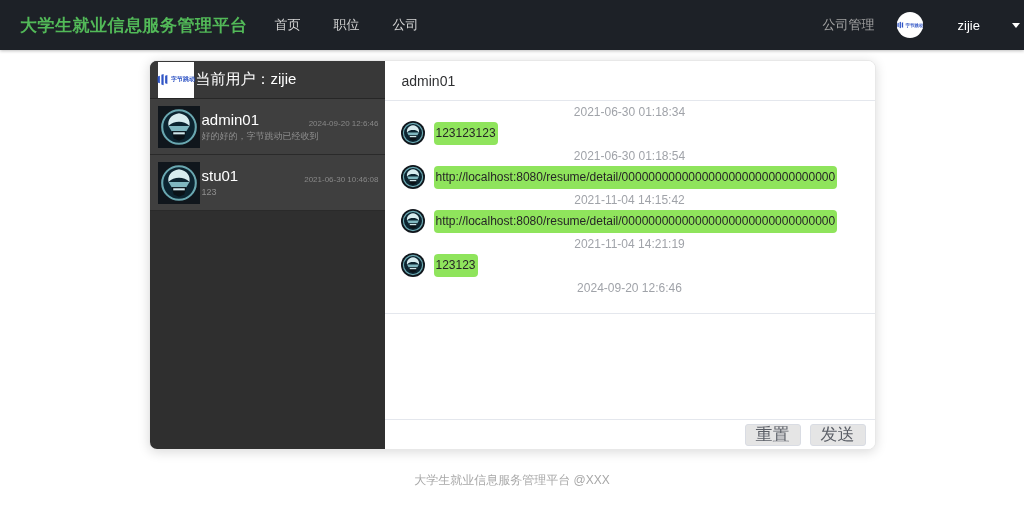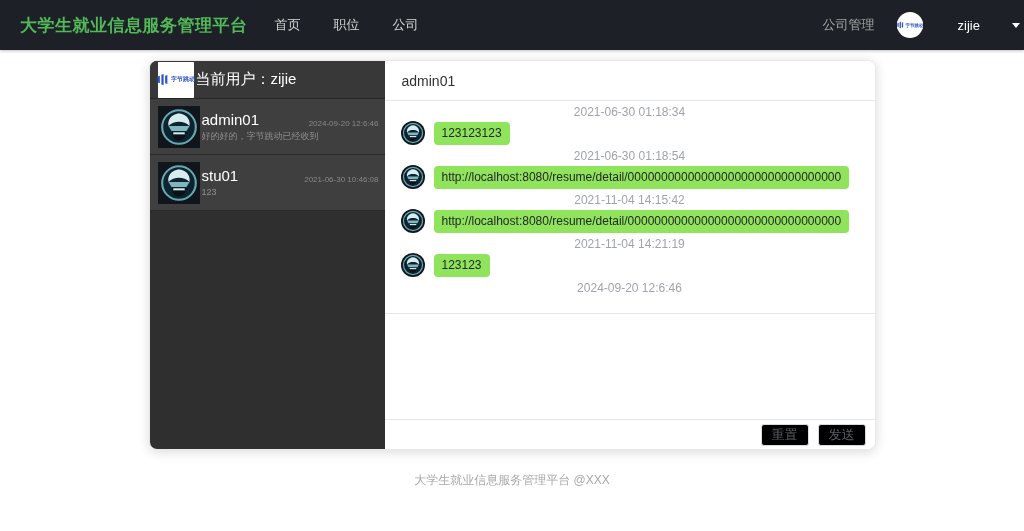--- a/index.html
+++ b/index.html
@@ -64,35 +64,35 @@
     border-bottom: 1px solid #e4e7ed; flex: none;
   }
   .chat-messages { flex: 1; overflow: hidden; padding: 0 16px; }
   .msg-time { text-align: center; font-size: 12px; color: #a0a3a9; padding: 4px 0 2px; }
   .msg-row { display: flex; align-items: center; }
   .m-avatar {
     width: 24px; height: 24px; border-radius: 50%; overflow: hidden; flex: none; margin-right: 9px;
   }
   .m-avatar svg { width: 100%; height: 100%; display: block; }
   .bubble {
-    font-size: 12px; line-height: 15px; padding: 4px 8px; border-radius: 4px;
+    font-size: 12px; line-height: 15px; padding: 4px 2px; border-radius: 4px;
     color: #262626; max-width: 430px; white-space: nowrap;
   }
   .bubble.green { background: #8fe45c; }
   .chat-input { flex: none; height: 106px; border-top: 1px solid #e4e7ed; }
   .chat-input textarea {
     width: 100%; height: 100%; border: none; outline: none; resize: none;
     font-family: "Liberation Sans", sans-serif; font-size: 13px; padding: 8px 10px;
   }
   .chat-footer {
     flex: none; height: 30px; border-top: 1px solid #e4e7ed; display: flex;
     align-items: center; justify-content: flex-end; padding: 0 9px; gap: 9px;
   }
   .btn {
-    font-size: 13px; color: #5a5e66; background: #000000; border: 1px solid #d9dce3;
+    font-size: 17px; color: #5a5e66; background: #e5e5e5; border: 1px solid #d9dce3;
     border-radius: 3px; padding: 3px 10px; cursor: pointer; line-height: 14px;
     font-family: "Liberation Sans", sans-serif;
   }
   
   .page-footer { text-align: center; color: #a8a8a8; font-size: 12px; margin-top: 22px; }
 </style>
 </head>
 <body>
 
 <svg width="0" height="0" style="position:absolute">

